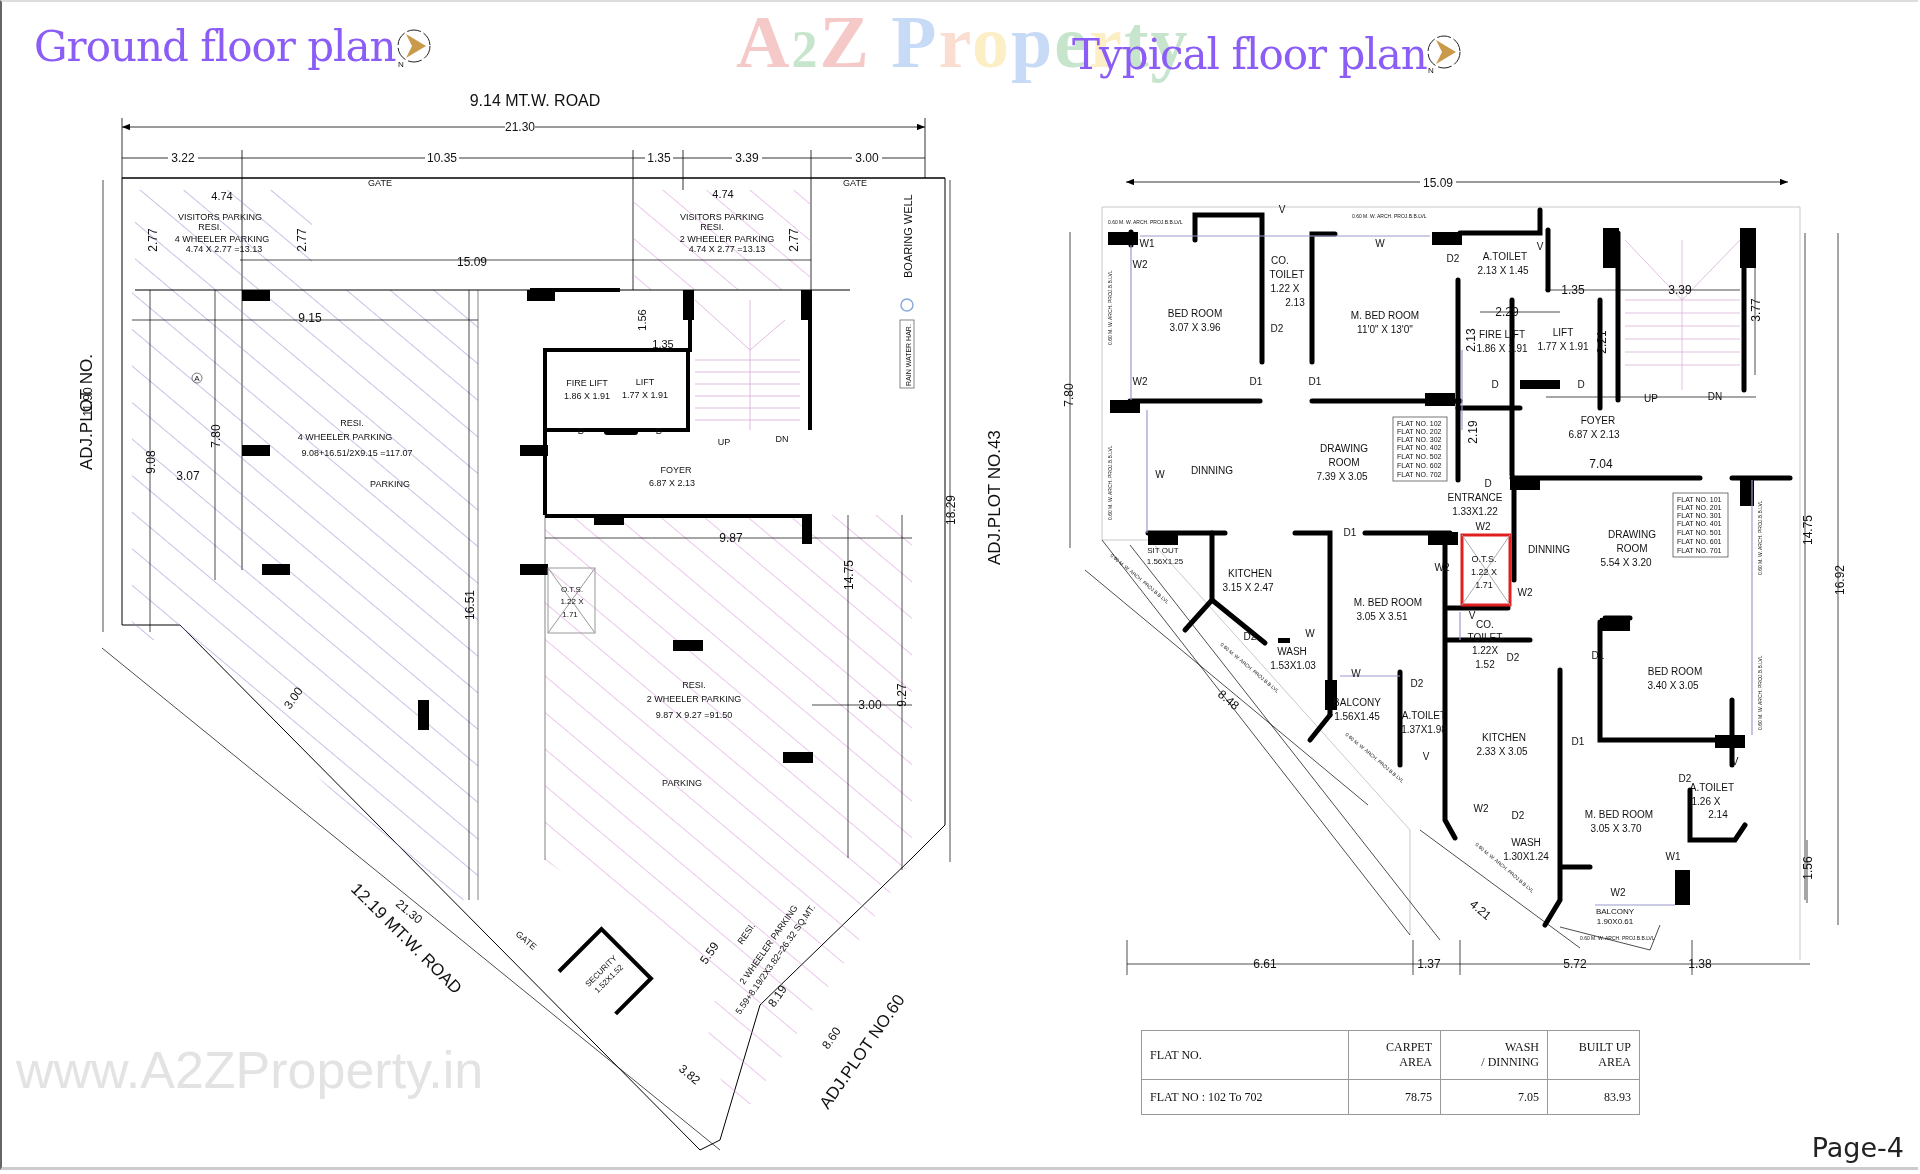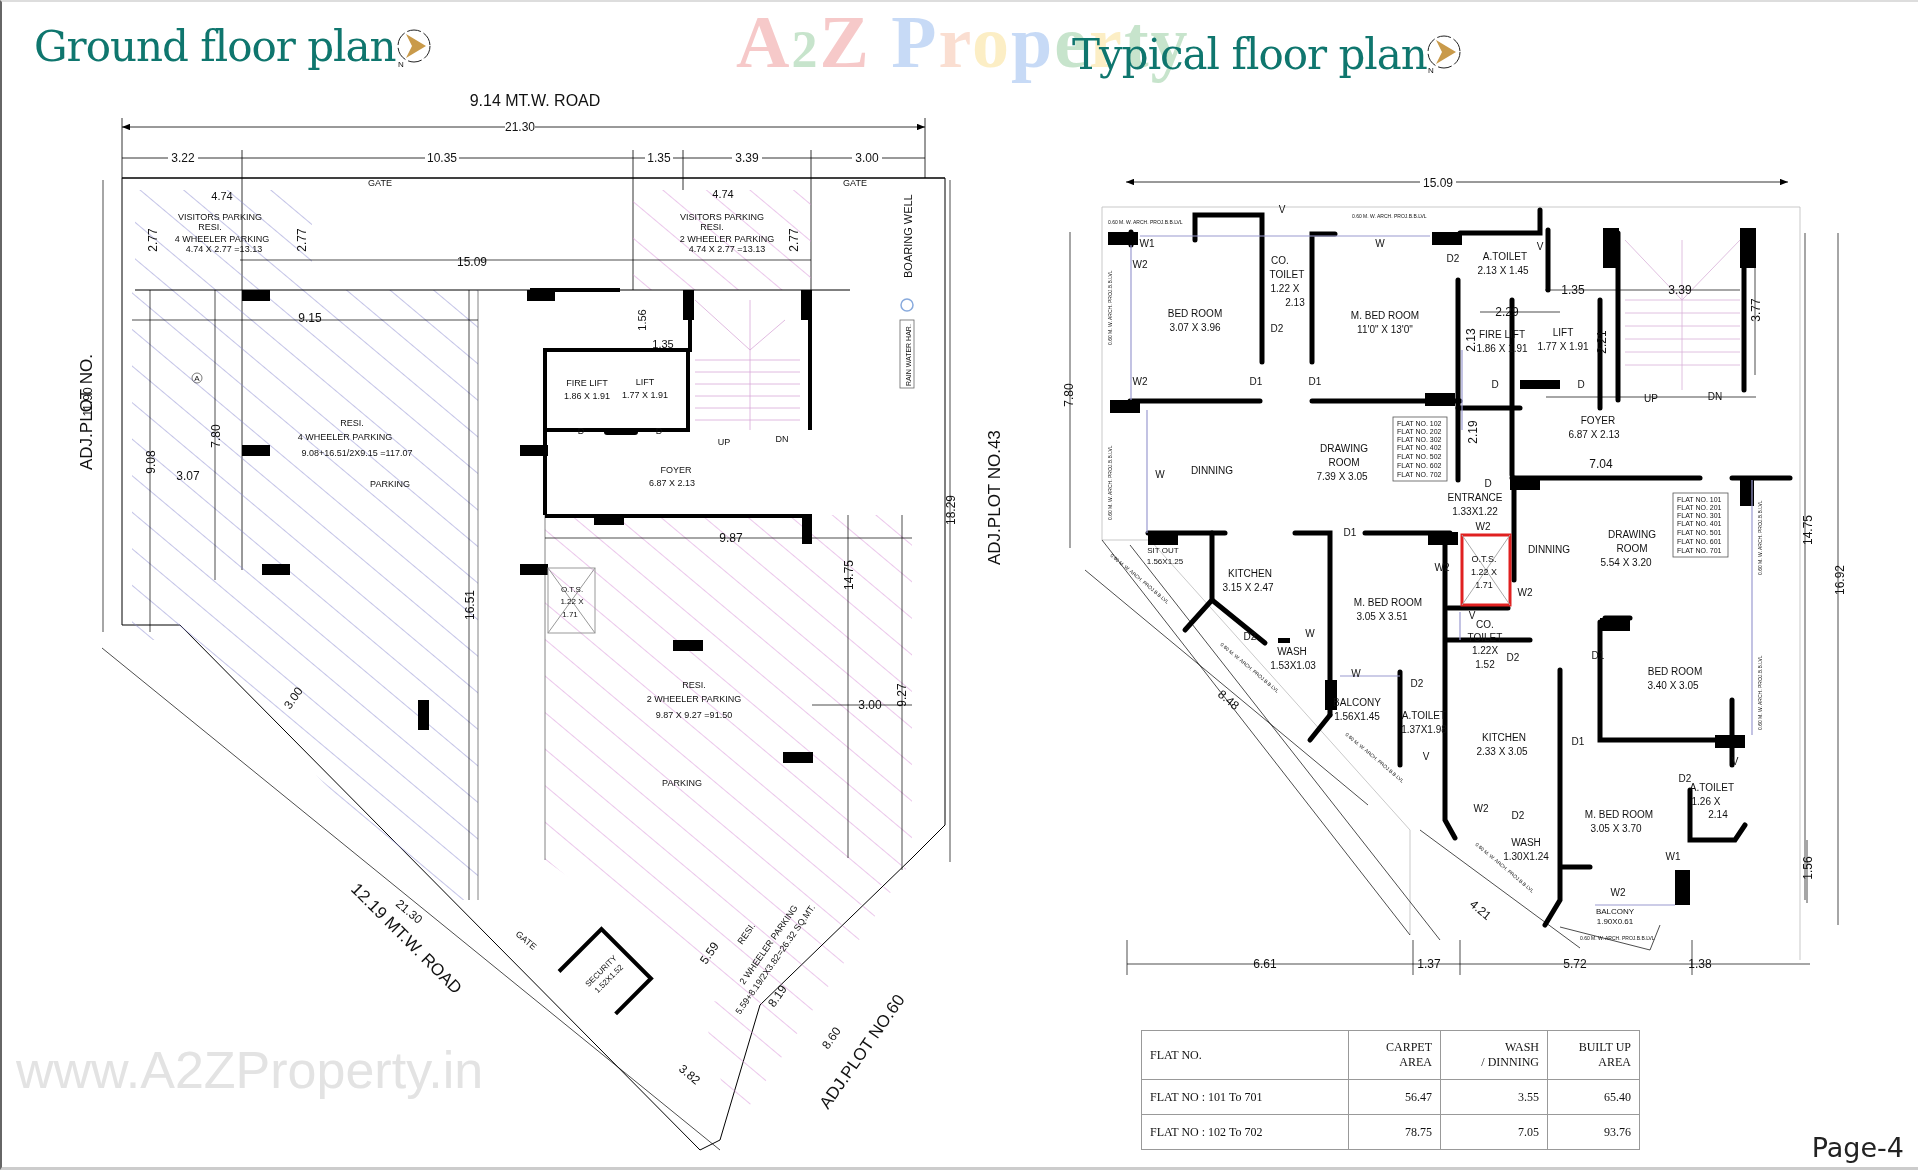--- a/index.html
+++ b/index.html
@@ -1,18 +1,18 @@
 <!DOCTYPE html>
 <html><head>
 <meta charset="utf-8">
 <style>
   html,body{margin:0;padding:0;background:#fff;}
   body{width:1920px;height:1174px;position:relative;overflow:hidden;font-family:"Liberation Sans",sans-serif;}
   .frame{position:absolute;left:0;top:0;width:1918px;height:1170px;border-left:2px solid #666;border-bottom:3px solid #ccc;border-top:2px solid #ddd;box-sizing:border-box;}
-  .title{position:absolute;font-family:"DejaVu Serif","Liberation Serif",serif;color:#0f766e;font-size:42px;letter-spacing:-1px;white-space:nowrap;}
+  .title{position:absolute;font-family:"DejaVu Serif","Liberation Serif",serif;color:#8b5cf6;font-size:42px;letter-spacing:-1px;white-space:nowrap;}
   .wm-logo{position:absolute;left:736px;top:0px;font-family:Liberation Serif, serif;font-weight:bold;font-size:74px;white-space:nowrap;opacity:.28;letter-spacing:2px;}
   .wm-url{position:absolute;left:16px;top:1040px;font-family:"Liberation Sans",sans-serif;font-size:52px;color:#e3e3e3;white-space:nowrap;}
   .page-no{position:absolute;right:16px;top:1132px;font-size:27px;color:#222;font-family:"DejaVu Sans",sans-serif;}
   svg{position:absolute;left:0;top:0;}
   svg text{font-family:"Liberation Sans",sans-serif;fill:#111;}
   .area-table{position:absolute;left:1141px;top:1030px;border-collapse:collapse;font-family:"Liberation Serif",serif;font-size:12px;color:#111;}
   .area-table td,.area-table th{border:1px solid #999;padding:4px 8px;font-weight:normal;text-align:right;line-height:15px;}
   .area-table th{height:40px;}
   .area-table td{height:26px;}
   .area-table .c0{text-align:left;width:190px;}
@@ -513,28 +513,22 @@
 
 <table class="area-table">
   <tbody>
       <tr>
     <th class="c0" style="text-align:left;"><span>FLAT NO.</span></th>
     <th class="c1"><span>CARPET</span><br><span>AREA</span></th>
     <th class="c2"><span>WASH</span><br><span>/ DINNING</span></th>
     <th class="c3"><span>BUILT UP</span><br><span>AREA</span></th>
   </tr>
   <tr>
-    <td class="c0">FLAT NO : 101 To 701</td>
-    <td>56.47</td>
-    <td>3.55</td>
-    <td>65.40</td>
-  </tr>
-  <tr>
     <td class="c0">FLAT NO : 102 To 702</td>
     <td>78.75</td>
     <td>7.05</td>
-    <td>93.76</td>
+    <td>83.93</td>
   </tr>
 </tbody>
   </table>
 
 <div class="wm-url">www.A2ZProperty.in</div>
 <div class="page-no">Page-4</div>
 
 </body></html>

